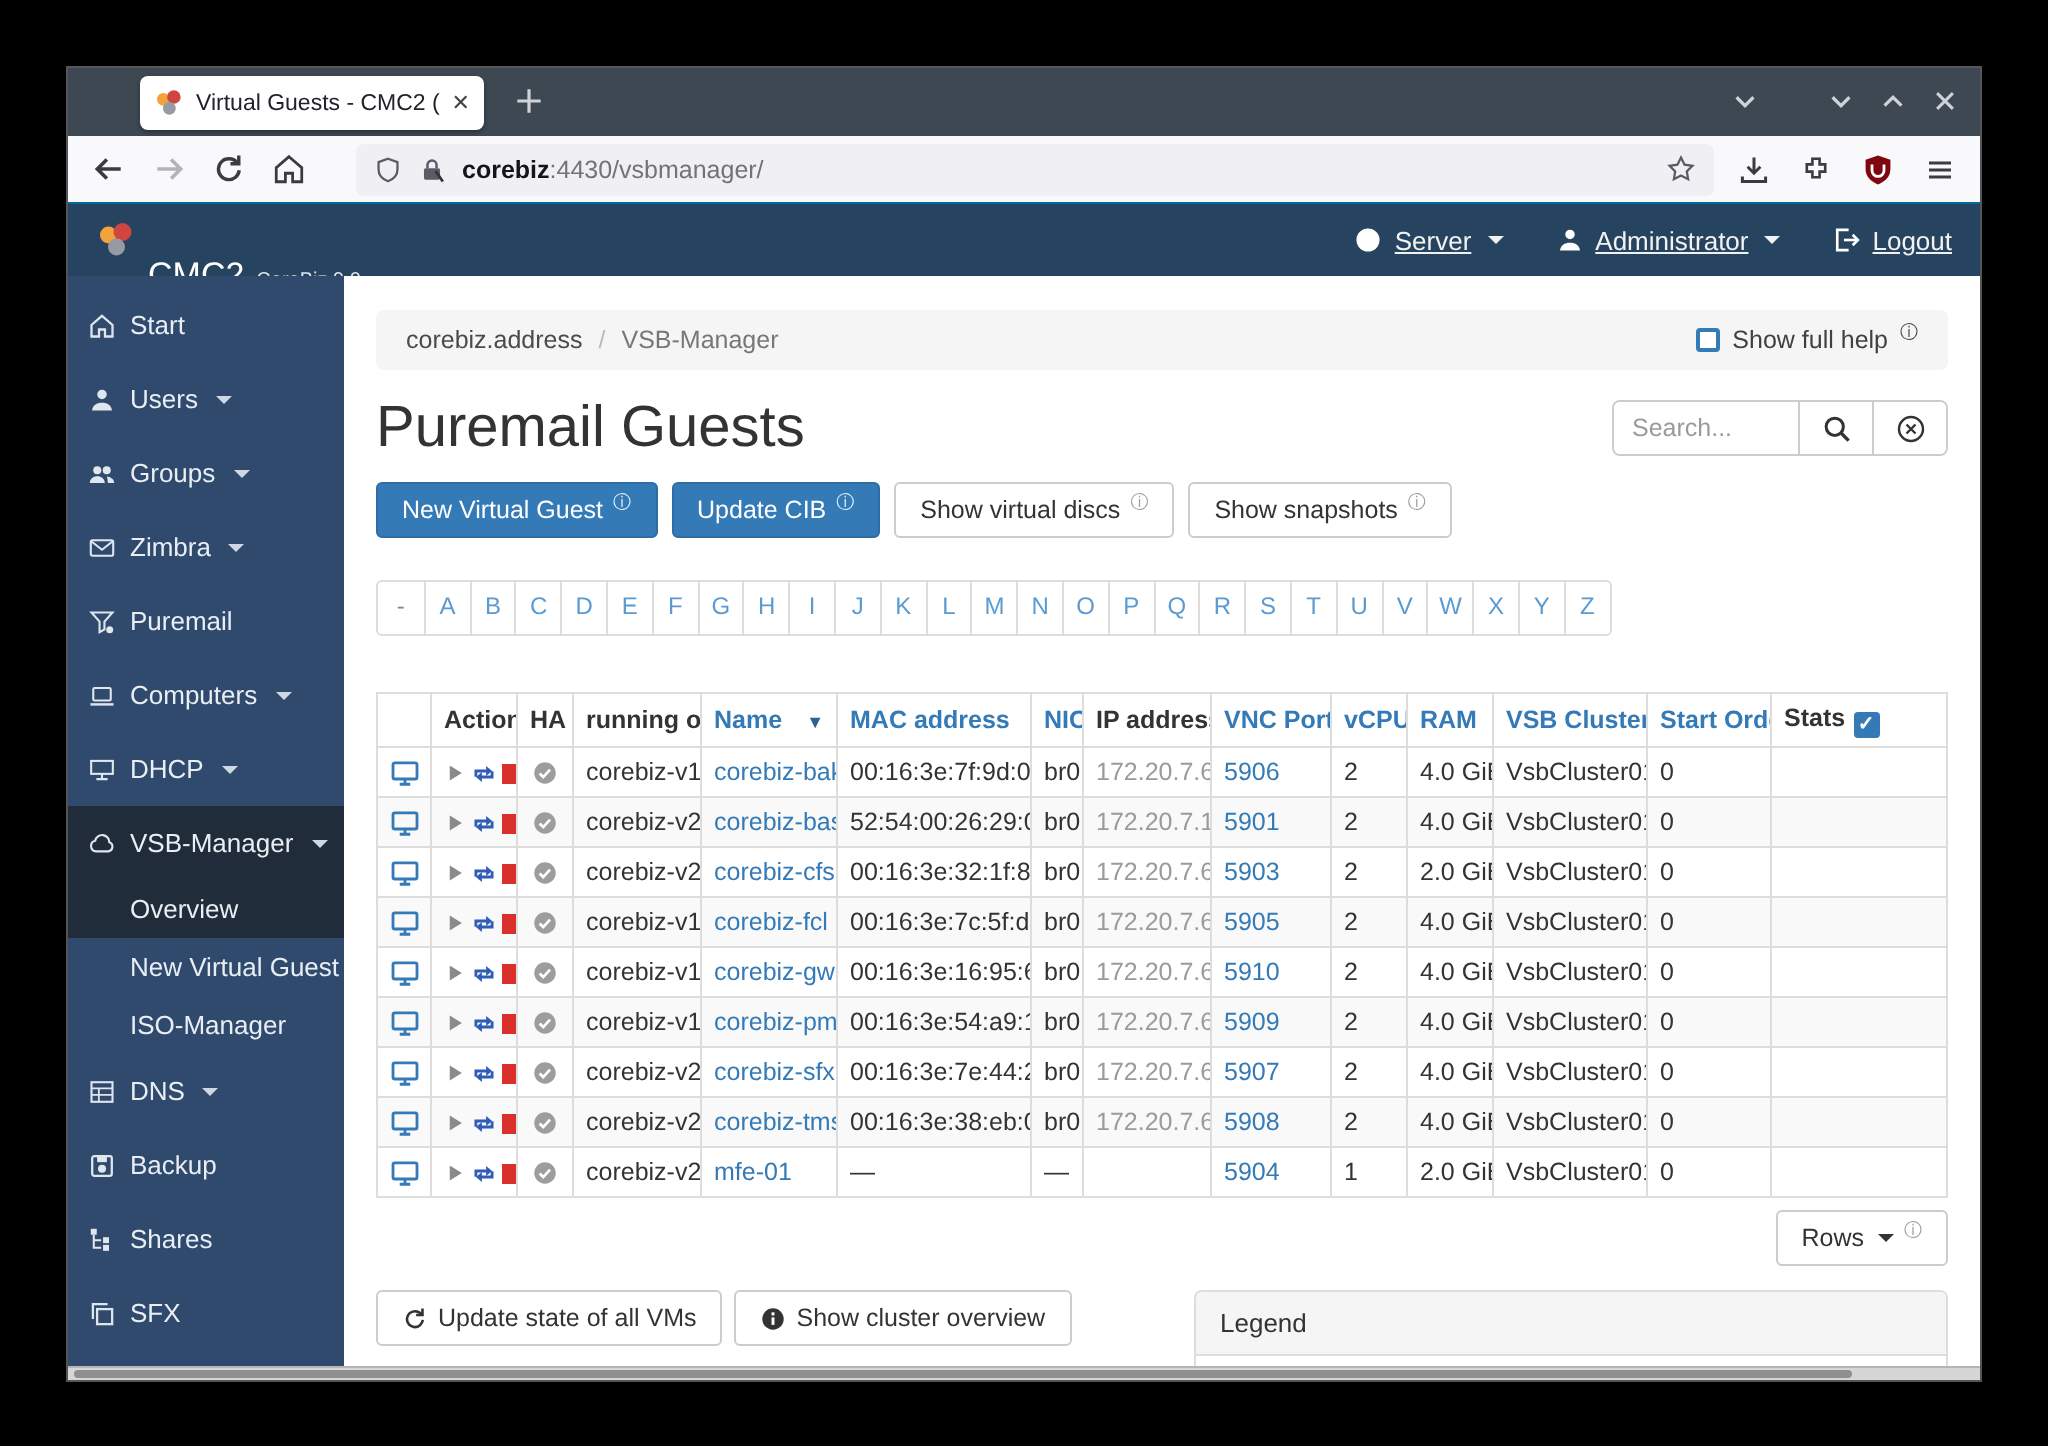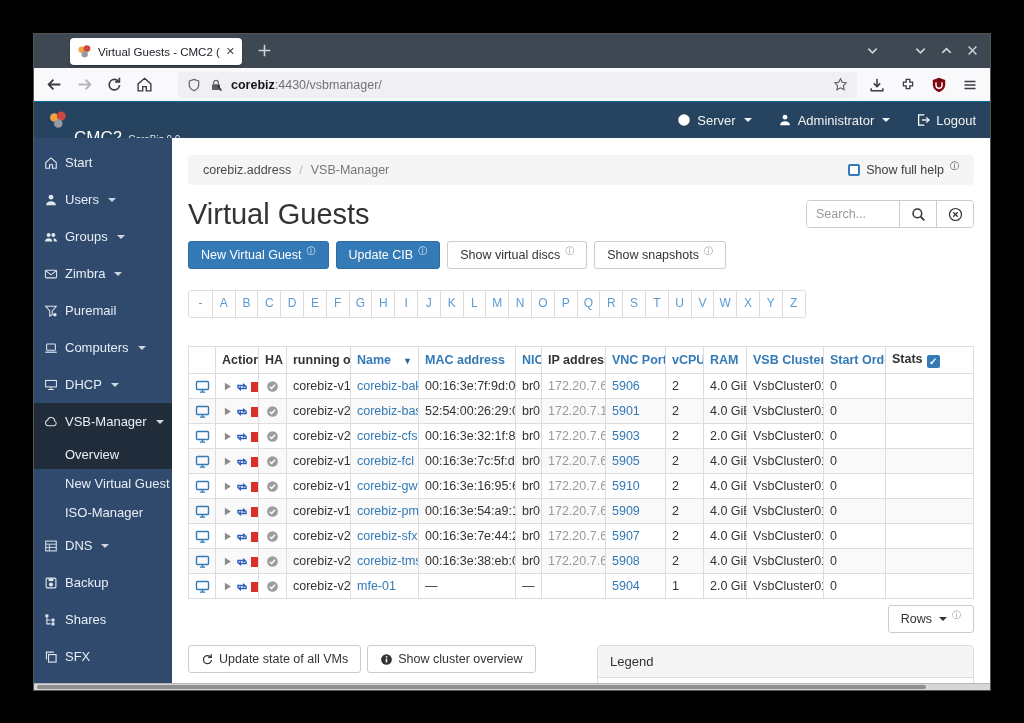--- a/index.html
+++ b/index.html
@@ -35,21 +35,21 @@
   .tool-right .tico { width:16px; height:16px; color:#3b3b40; }
 
   
   .appbar { height:36px; background:#264460; display:flex; align-items:center; padding:0 14px; color:#f2f2f2;
             font-size:13px; flex:none; }
   .brand { display:flex; align-items:baseline; gap:6px; }
   .brand .logo { width:20px; height:20px; align-self:center; }
   .brand-name { font-size:17px; color:#fff;margin-top:35px; }
   .brand-ver { font-size:10px; color:#dfe5ea; }
   .appbar-right { margin-left:auto; display:flex; align-items:center; gap:26px; }
-  .appbar-item { display:flex; align-items:center; gap:6px; cursor:pointer; }
+  .appbar-item { display:flex; align-items:center; gap:6px; cursor:pointer;text-decoration:underline; }
   .appbar-item .aico { width:14px; height:14px; color:#fff; }
   .caret { display:inline-block; width:0; height:0; border-left:4px solid transparent; border-right:4px solid transparent;
            border-top:4px solid currentColor; margin-left:2px; }
 
   
   .body-row { flex:1; display:flex; overflow:hidden; position:relative; }
   .sidebar { width:138px; background:#2f4a6d; color:#e9eef4; flex:none; padding-top:6px; overflow:hidden; }
   .side-item { display:flex; align-items:center; gap:7px; padding:11px 10px; font-size:13px; cursor:pointer; white-space:nowrap; }
   .side-item .sico { width:14px; height:14px; color:#dfe6ee; flex:none; }
   .side-item.sub { padding:7px 10px 7px 31px; }
@@ -422,21 +422,21 @@
         <span class="bc-1">corebiz.address</span>
         <span class="bc-sep">/</span>
         <span class="bc-2">VSB-Manager</span>
         <span class="help-link">
           <span class="help-chk"></span>
           <span>Show full help</span>
           <span class="sup-i">ⓘ</span>
         </span>
       </div>
 
-      <div class="page-title">Virtual Guests</div>
+      <div class="page-title">Puremail Guests</div>
 
       <div class="search-group">
         <input placeholder="Search..." style="">
         <button class="sg-btn">
           <span class="gico">
               <svg viewBox="0 0 16 16" xmlns="http://www.w3.org/2000/svg">
                 <circle cx="6.8" cy="6.8" r="4.6" fill="none" stroke="currentColor" stroke-width="1.6"></circle>
                 <path d="M10.3 10.3L14.2 14.2" stroke="currentColor" stroke-width="1.8"></path>
               </svg>
             </span>

